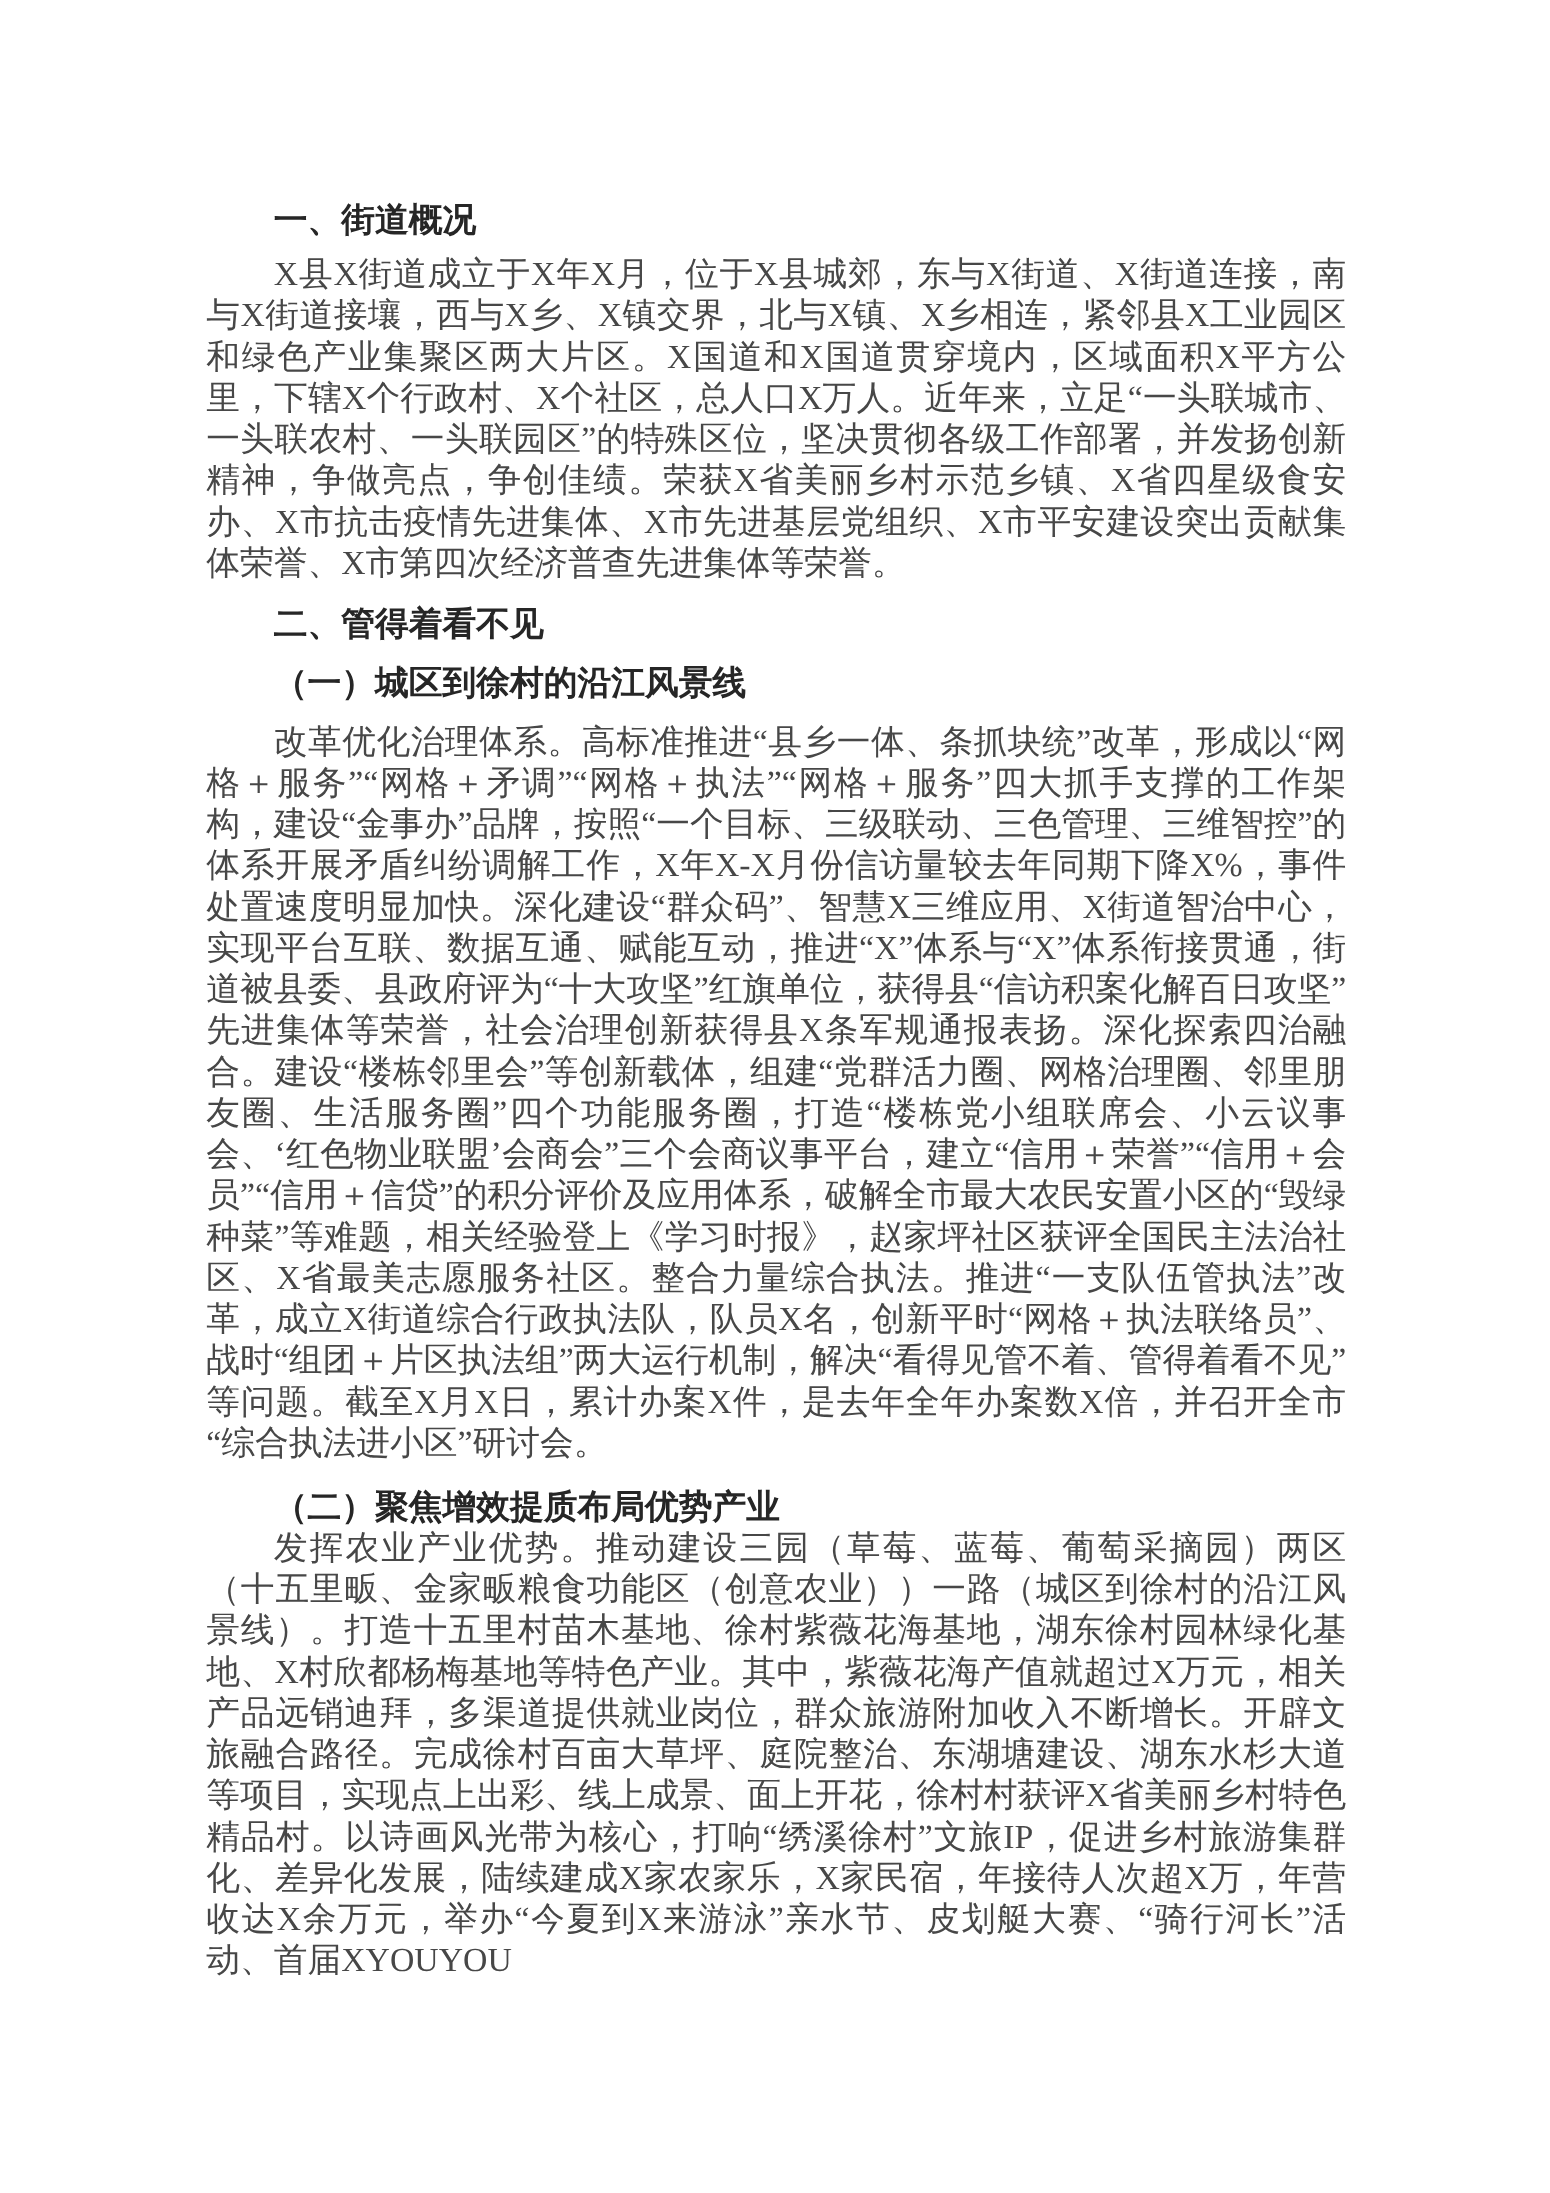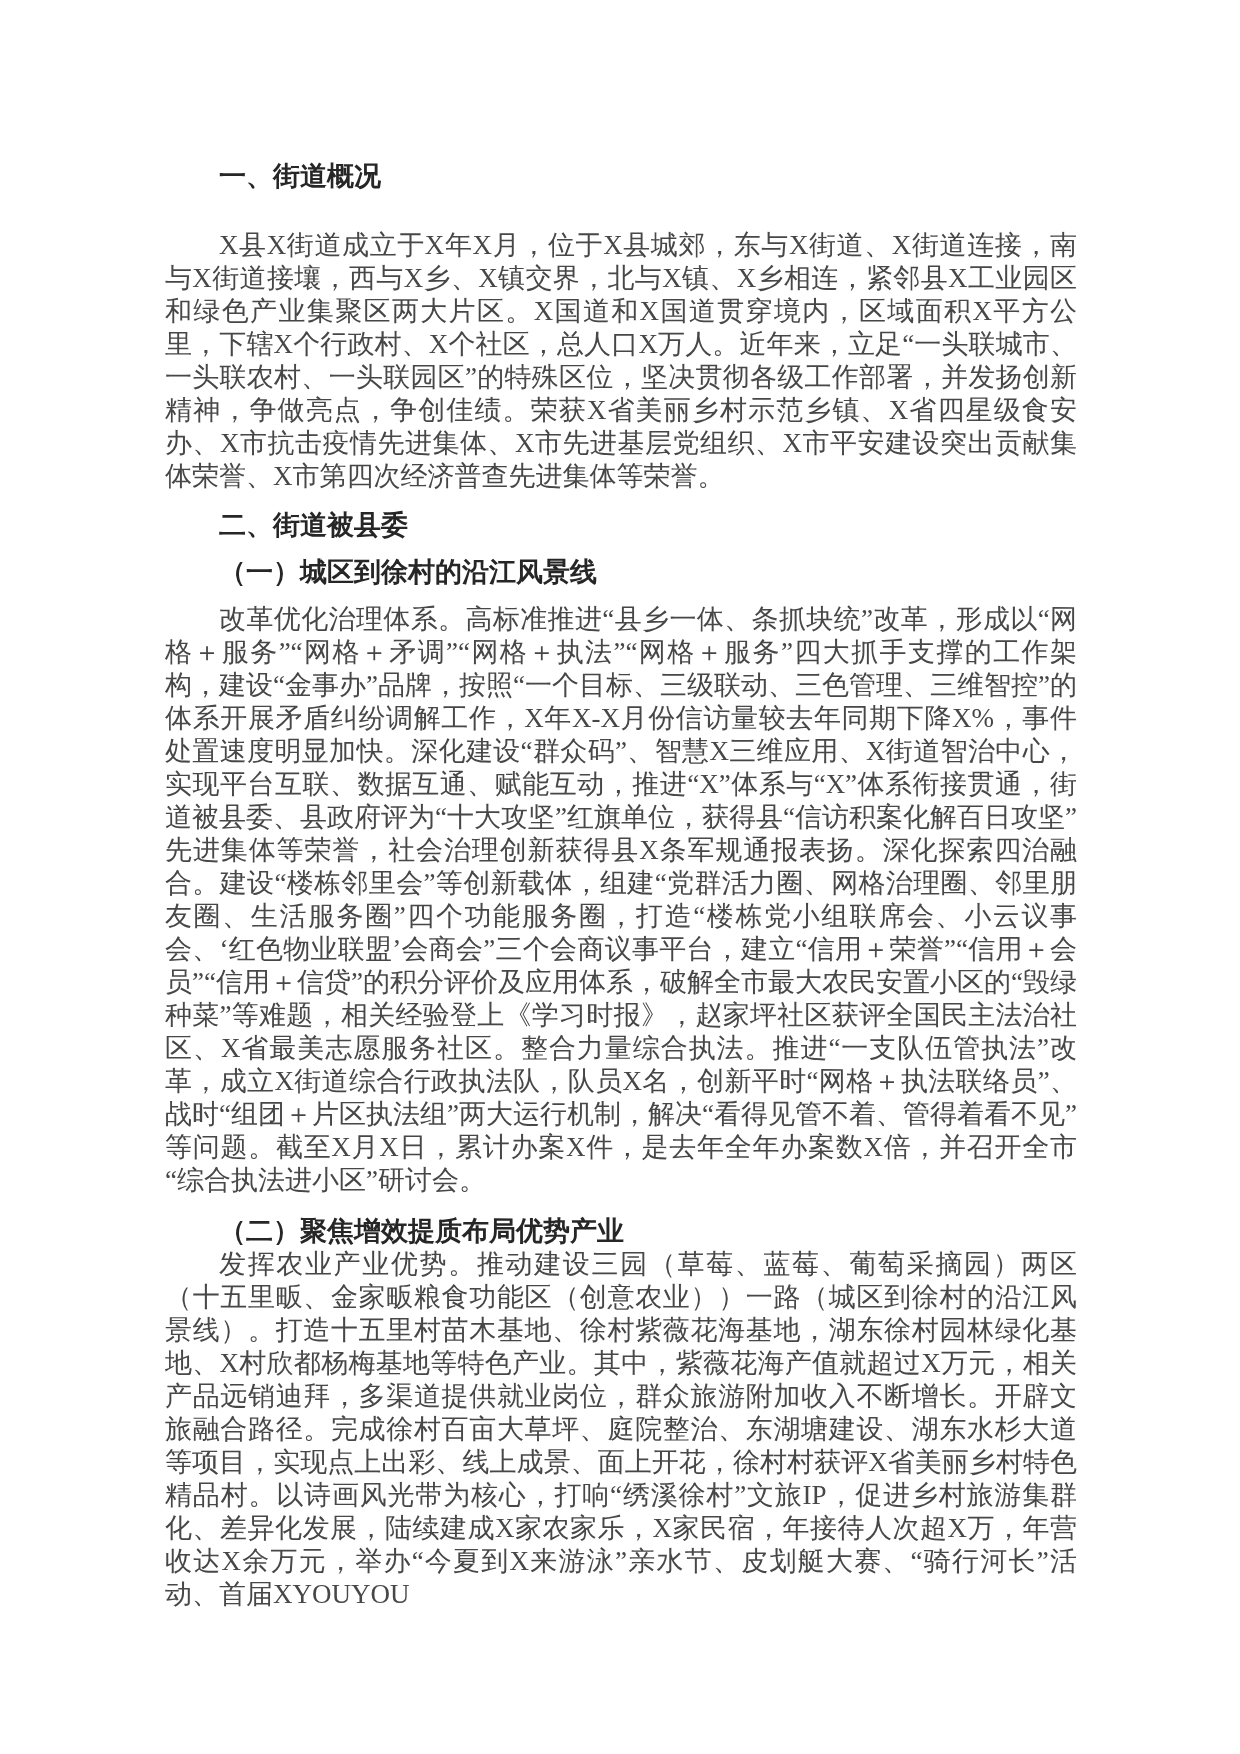--- a/index.html
+++ b/index.html
@@ -29,36 +29,36 @@
     font-family: "Liberation Serif", "DejaVu Serif", serif;
     font-size: 27px;
     line-height: 33px;
     color: #474747;
     text-align: justify;
     text-justify: inter-character;
     text-indent: 2em;
     margin: 0;
     word-break: break-all;
   }
-  .mt-p1 { margin-top: 36px; }
+  .mt-p1 { margin-top: 10px; }
   .mt-h2 { margin-top: 16px; }
   .mt-h3 { margin-top: 14px; }
   .mt-p2 { margin-top: 14px; }
   .mt-h4 { margin-top: 18px; }
   .mt-p3 { margin-top: 0; }
 </style>
 </head>
 <body>
 
 <div class="page">
   <h3 class="doc-heading">一、街道概况</h3>
 
   <p class="doc-para mt-p1">X县X街道成立于X年X月，位于X县城郊，东与X街道、X街道连接，南与X街道接壤，西与X乡、X镇交界，北与X镇、X乡相连，紧邻县X工业园区和绿色产业集聚区两大片区。X国道和X国道贯穿境内，区域面积X平方公里，下辖X个行政村、X个社区，总人口X万人。近年来，立足“一头联城市、一头联农村、一头联园区”的特殊区位，坚决贯彻各级工作部署，并发扬创新精神，争做亮点，争创佳绩。荣获X省美丽乡村示范乡镇、X省四星级食安办、X市抗击疫情先进集体、X市先进基层党组织、X市平安建设突出贡献集体荣誉、X市第四次经济普查先进集体等荣誉。</p>
 
-  <h3 class="doc-heading mt-h2">二、街道被县委</h3>
+  <h3 class="doc-heading mt-h2">二、管得着看不见</h3>
 
   <h3 class="doc-heading mt-h3">（一）城区到徐村的沿江风景线</h3>
 
   <p class="doc-para mt-p2">改革优化治理体系。高标准推进“县乡一体、条抓块统”改革，形成以“网格＋服务”“网格＋矛调”“网格＋执法”“网格＋服务”四大抓手支撑的工作架构，建设“金事办”品牌，按照“一个目标、三级联动、三色管理、三维智控”的体系开展矛盾纠纷调解工作，X年X-X月份信访量较去年同期下降X%，事件处置速度明显加快。深化建设“群众码”、智慧X三维应用、X街道智治中心，实现平台互联、数据互通、赋能互动，推进“X”体系与“X”体系衔接贯通，街道被县委、县政府评为“十大攻坚”红旗单位，获得县“信访积案化解百日攻坚”先进集体等荣誉，社会治理创新获得县X条军规通报表扬。深化探索四治融合。建设“楼栋邻里会”等创新载体，组建“党群活力圈、网格治理圈、邻里朋友圈、生活服务圈”四个功能服务圈，打造“楼栋党小组联席会、小云议事会、‘红色物业联盟’会商会”三个会商议事平台，建立“信用＋荣誉”“信用＋会员”“信用＋信贷”的积分评价及应用体系，破解全市最大农民安置小区的“毁绿种菜”等难题，相关经验登上《学习时报》，赵家坪社区获评全国民主法治社区、X省最美志愿服务社区。整合力量综合执法。推进“一支队伍管执法”改革，成立X街道综合行政执法队，队员X名，创新平时“网格＋执法联络员”、战时“组团＋片区执法组”两大运行机制，解决“看得见管不着、管得着看不见”等问题。截至X月X日，累计办案X件，是去年全年办案数X倍，并召开全市“综合执法进小区”研讨会。</p>
 
   <h3 class="doc-heading mt-h4">（二）聚焦增效提质布局优势产业</h3>
 
   <p class="doc-para mt-p3">发挥农业产业优势。推动建设三园（草莓、蓝莓、葡萄采摘园）两区（十五里畈、金家畈粮食功能区（创意农业））一路（城区到徐村的沿江风景线）。打造十五里村苗木基地、徐村紫薇花海基地，湖东徐村园林绿化基地、X村欣都杨梅基地等特色产业。其中，紫薇花海产值就超过X万元，相关产品远销迪拜，多渠道提供就业岗位，群众旅游附加收入不断增长。开辟文旅融合路径。完成徐村百亩大草坪、庭院整治、东湖塘建设、湖东水杉大道等项目，实现点上出彩、线上成景、面上开花，徐村村获评X省美丽乡村特色精品村。以诗画风光带为核心，打响“绣溪徐村”文旅IP，促进乡村旅游集群化、差异化发展，陆续建成X家农家乐，X家民宿，年接待人次超X万，年营收达X余万元，举办“今夏到X来游泳”亲水节、皮划艇大赛、“骑行河长”活动、首届XYOUYOU</p>
 </div>
 

